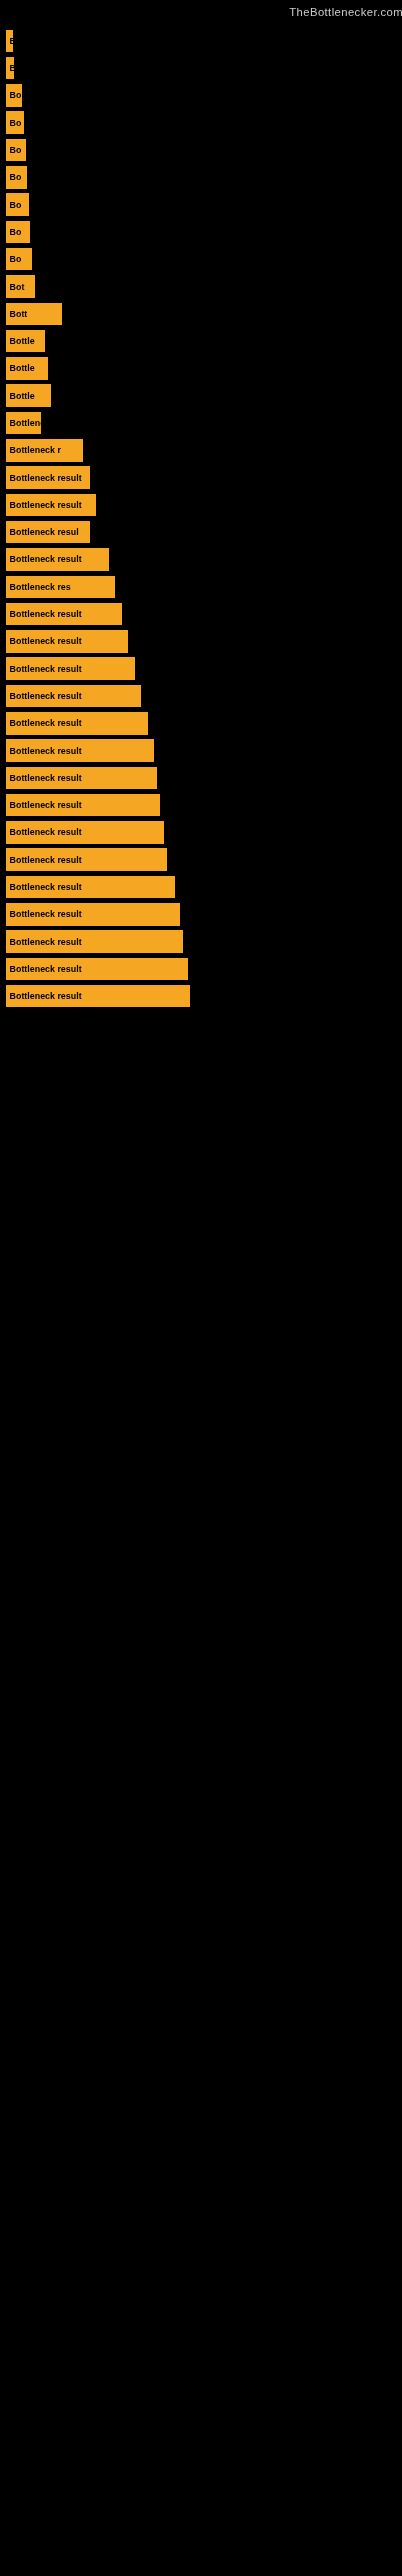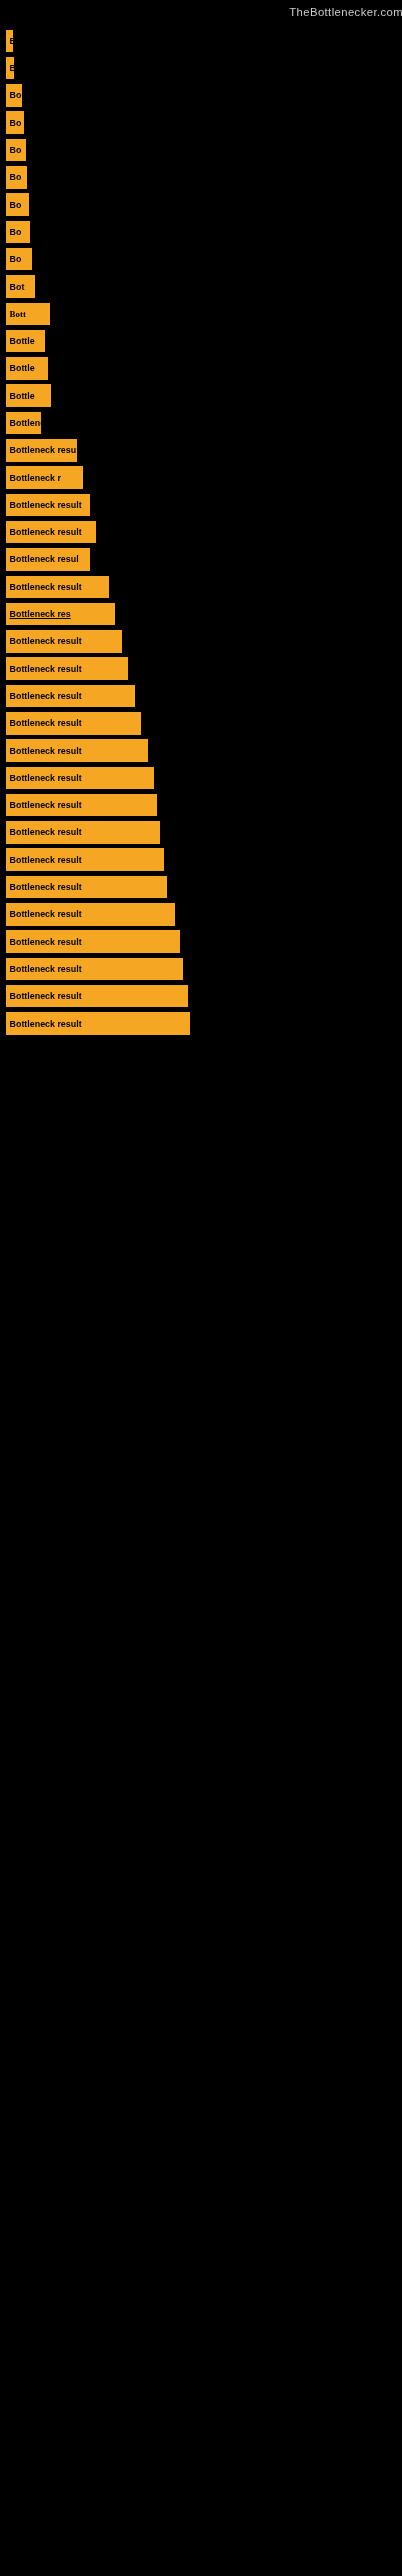--- a/index.html
+++ b/index.html
@@ -105,21 +105,21 @@
       <div class="bar" style="width: 26px;">
         <span class="bar-label">Bo</span>
       </div>
     </div>
     <div class="bar-row">
       <div class="bar" style="width: 29px; text-align: center;">
         <span class="bar-label">Bot</span>
       </div>
     </div>
     <div class="bar-row">
-      <div class="bar" style="width: 44px; font-family: Liberation Serif, serif;">
+      <div class="bar" style="width: 56px;">
         <span class="bar-label">Bott</span>
       </div>
     </div>
     <div class="bar-row">
       <div class="bar" style="width: 39px;">
         <span class="bar-label">Bottle</span>
       </div>
     </div>
     <div class="bar-row">
       <div class="bar" style="width: 42px;">
@@ -130,25 +130,20 @@
       <div class="bar" style="width: 45px;">
         <span class="bar-label">Bottle</span>
       </div>
     </div>
     <div class="bar-row">
       <div class="bar" style="width: 35px;">
         <span class="bar-label">Bottleneck</span>
       </div>
     </div>
     <div class="bar-row">
-      <div class="bar" style="width: 71px;">
-        <span class="bar-label">Bottleneck resu</span>
-      </div>
-    </div>
-    <div class="bar-row">
       <div class="bar" style="width: 77px;">
         <span class="bar-label">Bottleneck r</span>
       </div>
     </div>
     <div class="bar-row">
       <div class="bar" style="width: 84px;">
         <span class="bar-label">Bottleneck result</span>
       </div>
     </div>
     <div class="bar-row">
@@ -160,21 +155,21 @@
       <div class="bar" style="width: 84px;">
         <span class="bar-label">Bottleneck resul</span>
       </div>
     </div>
     <div class="bar-row">
       <div class="bar" style="width: 103px;">
         <span class="bar-label">Bottleneck result</span>
       </div>
     </div>
     <div class="bar-row">
-      <div class="bar" style="width: 109px; text-decoration: underline;">
+      <div class="bar" style="width: 109px;">
         <span class="bar-label">Bottleneck res</span>
       </div>
     </div>
     <div class="bar-row">
       <div class="bar" style="width: 116px;">
         <span class="bar-label">Bottleneck result</span>
       </div>
     </div>
     <div class="bar-row">
       <div class="bar" style="width: 122px;">

